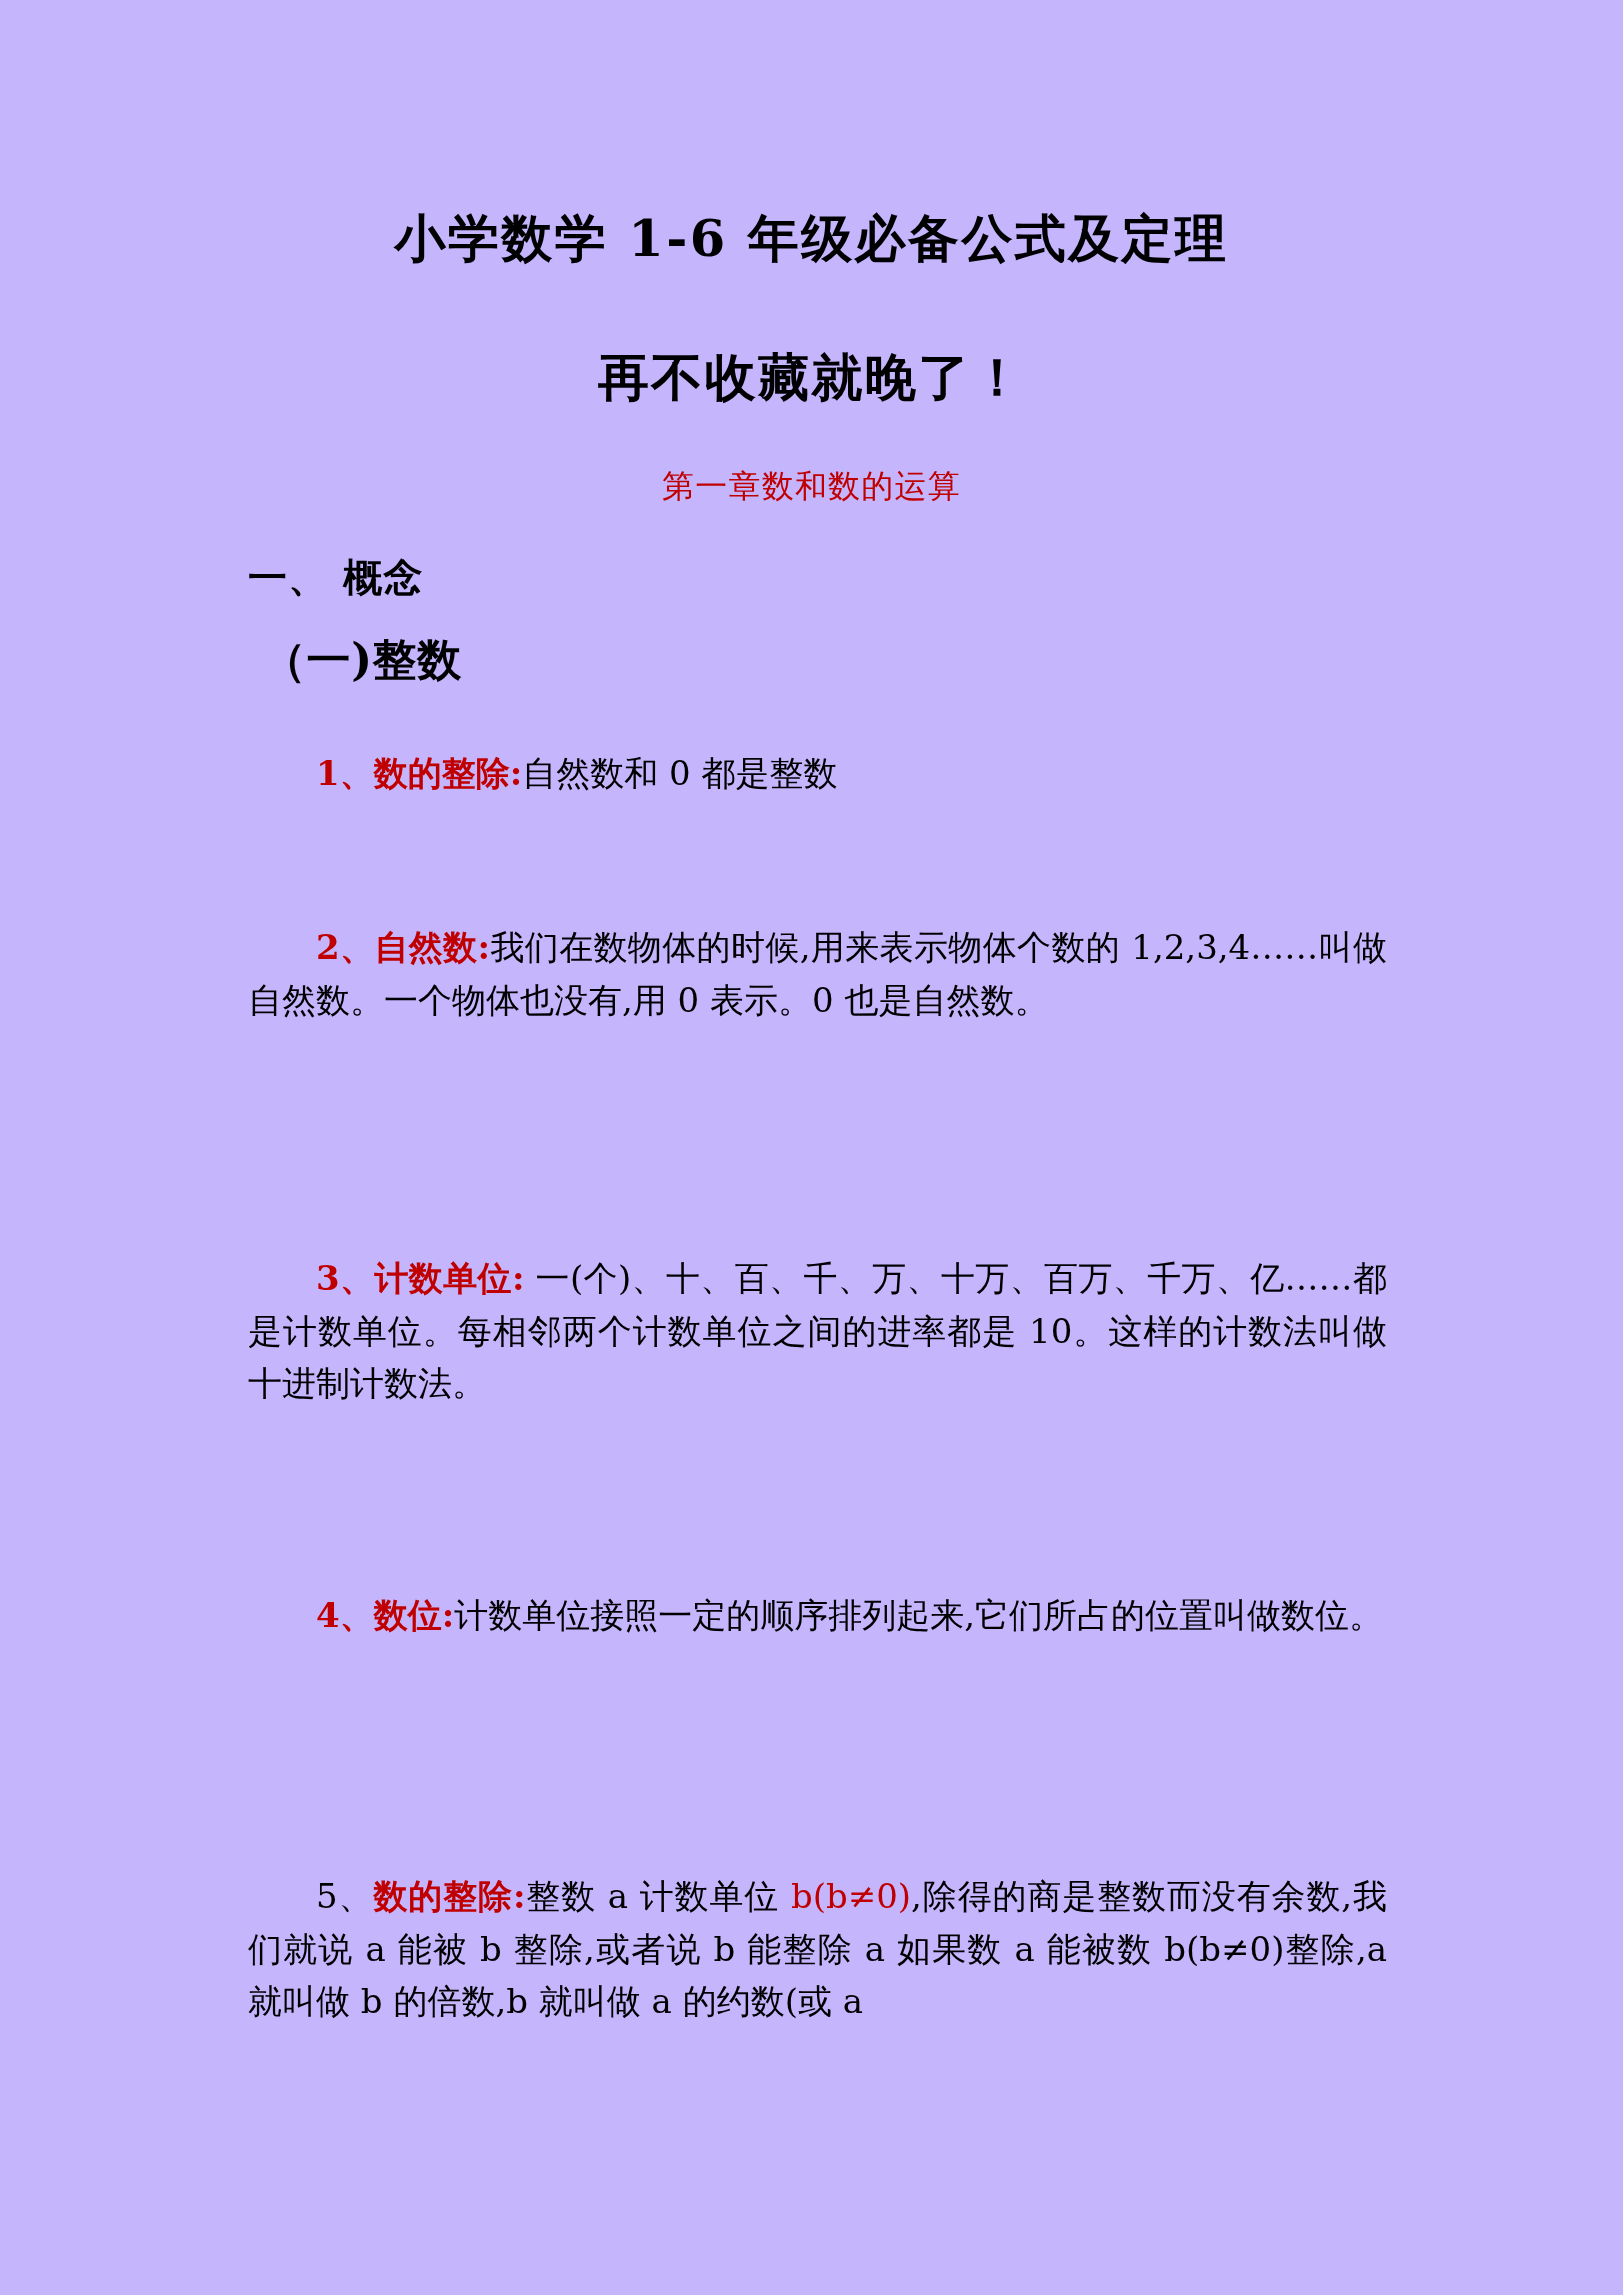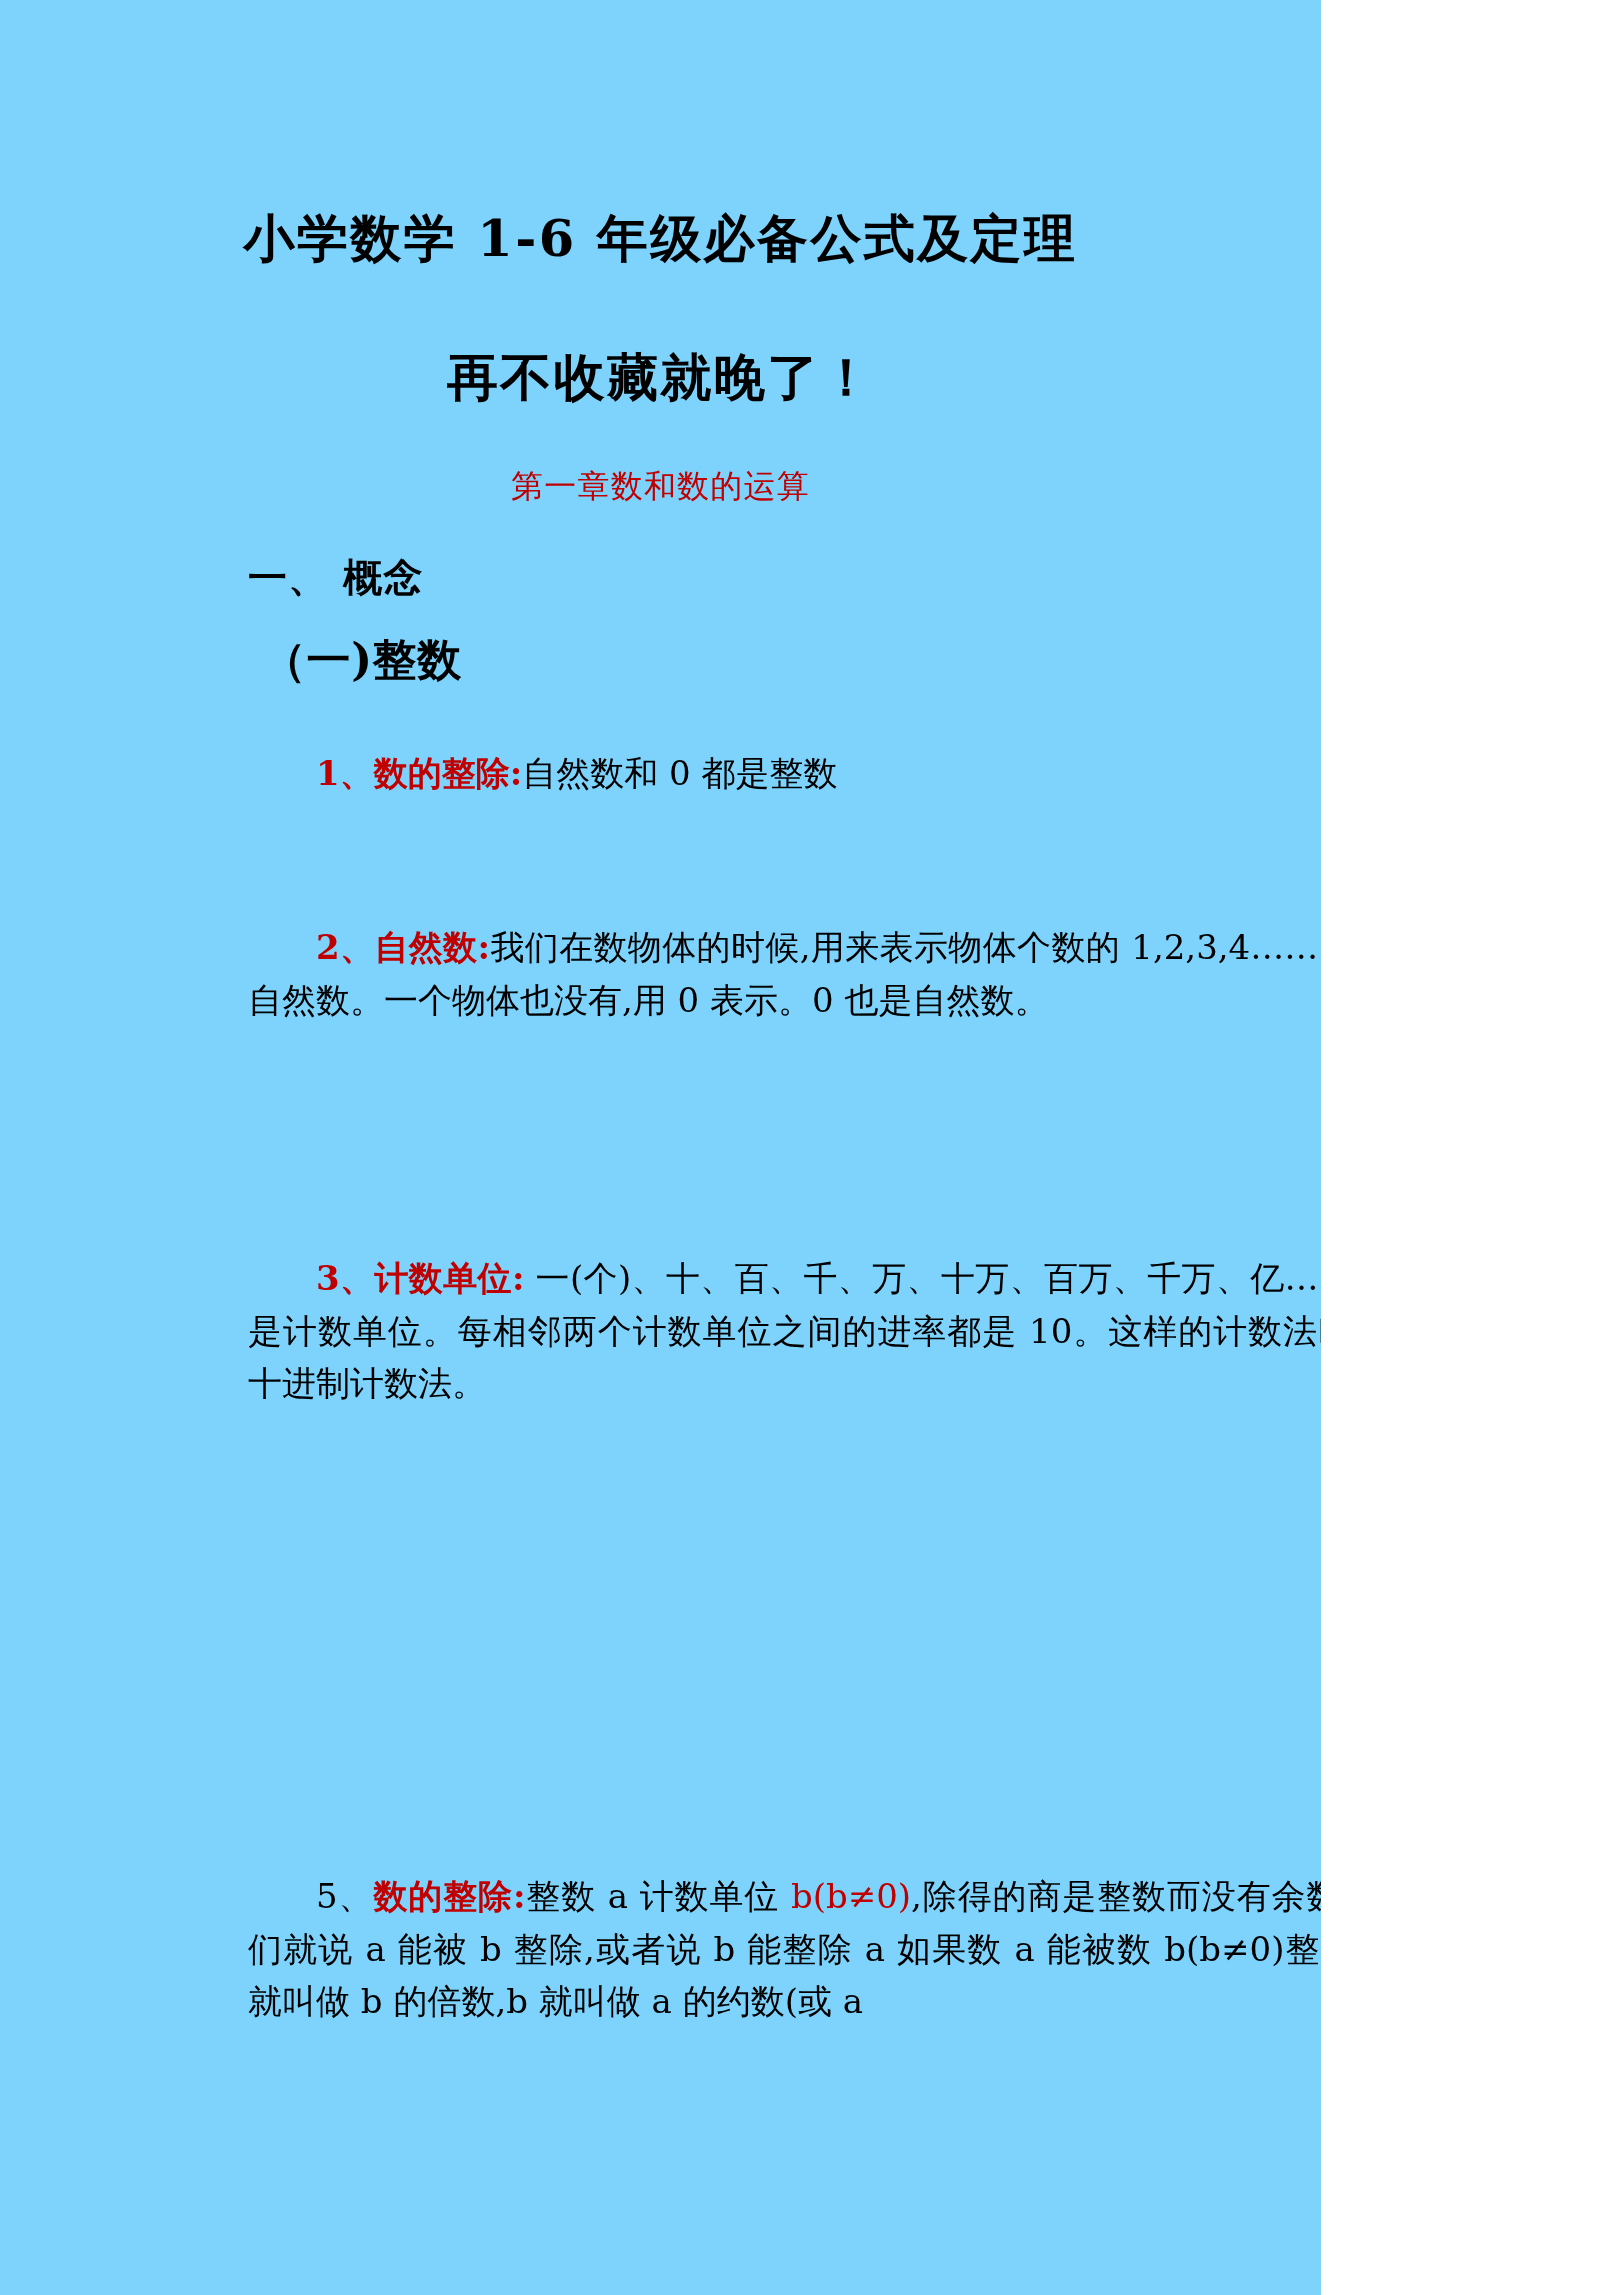--- a/index.html
+++ b/index.html
@@ -3,23 +3,23 @@
 <meta charset="utf-8">
 <style>
   html, body {
     margin: 0;
     padding: 0;
     background: #ffffff;
   }
 
   .page {
     position: relative;
-    width: 1321px;
+    width: 1623px;
     height: 2295px;
-    background: #7dd3fc;
+    background: #c4b5fd;
     box-sizing: border-box;
     padding: 0;
     overflow: hidden;
     font-family: "DejaVu Serif", "Liberation Serif", serif;
     color: #000000;
   }
 
   
 
   .doc-title {
@@ -145,19 +145,22 @@
   </p>
 
   <p class="entry entry-2">
     <span class="label ink-red">2、</span><span class="label ink-red">自然数:</span><span class="ink-black">我们在数物体的时候,用来表示物体个数的 1,2,3,4……叫做自然数。一个物体也没有,用 0 表示。0 也是自然数。</span>
   </p>
 
   <p class="entry entry-3">
     <span class="label ink-red">3、</span><span class="label ink-red">计数单位:</span><span class="ink-black"> 一(个)、十、百、千、万、十万、百万、千万、亿……都是计数单位。每相邻两个计数单位之间的进率都是 10。这样的计数法叫做十进制计数法。</span>
   </p>
 
+  <p class="entry entry-4">
+    <span class="label ink-red">4、</span><span class="label ink-red">数位:</span><span class="ink-black">计数单位接照一定的顺序排列起来,它们所占的位置叫做数位。</span>
+  </p>
 
   <p class="entry entry-5">
     <span class="ink-black">5、</span><span class="label ink-red">数的整除:</span><span class="ink-black">整数 a 计数单位 </span><span class="ink-red">b(b≠0)</span><span class="ink-black">,除得的商是整数而没有余数,我们就说 a 能被 b 整除,或者说 b 能整除 a 如果数 a 能被数 b(b≠0)整除,a 就叫做 b 的倍数,b 就叫做 a 的约数(或 a</span>
   </p>
 
 </div>
 
 
 </body></html>

